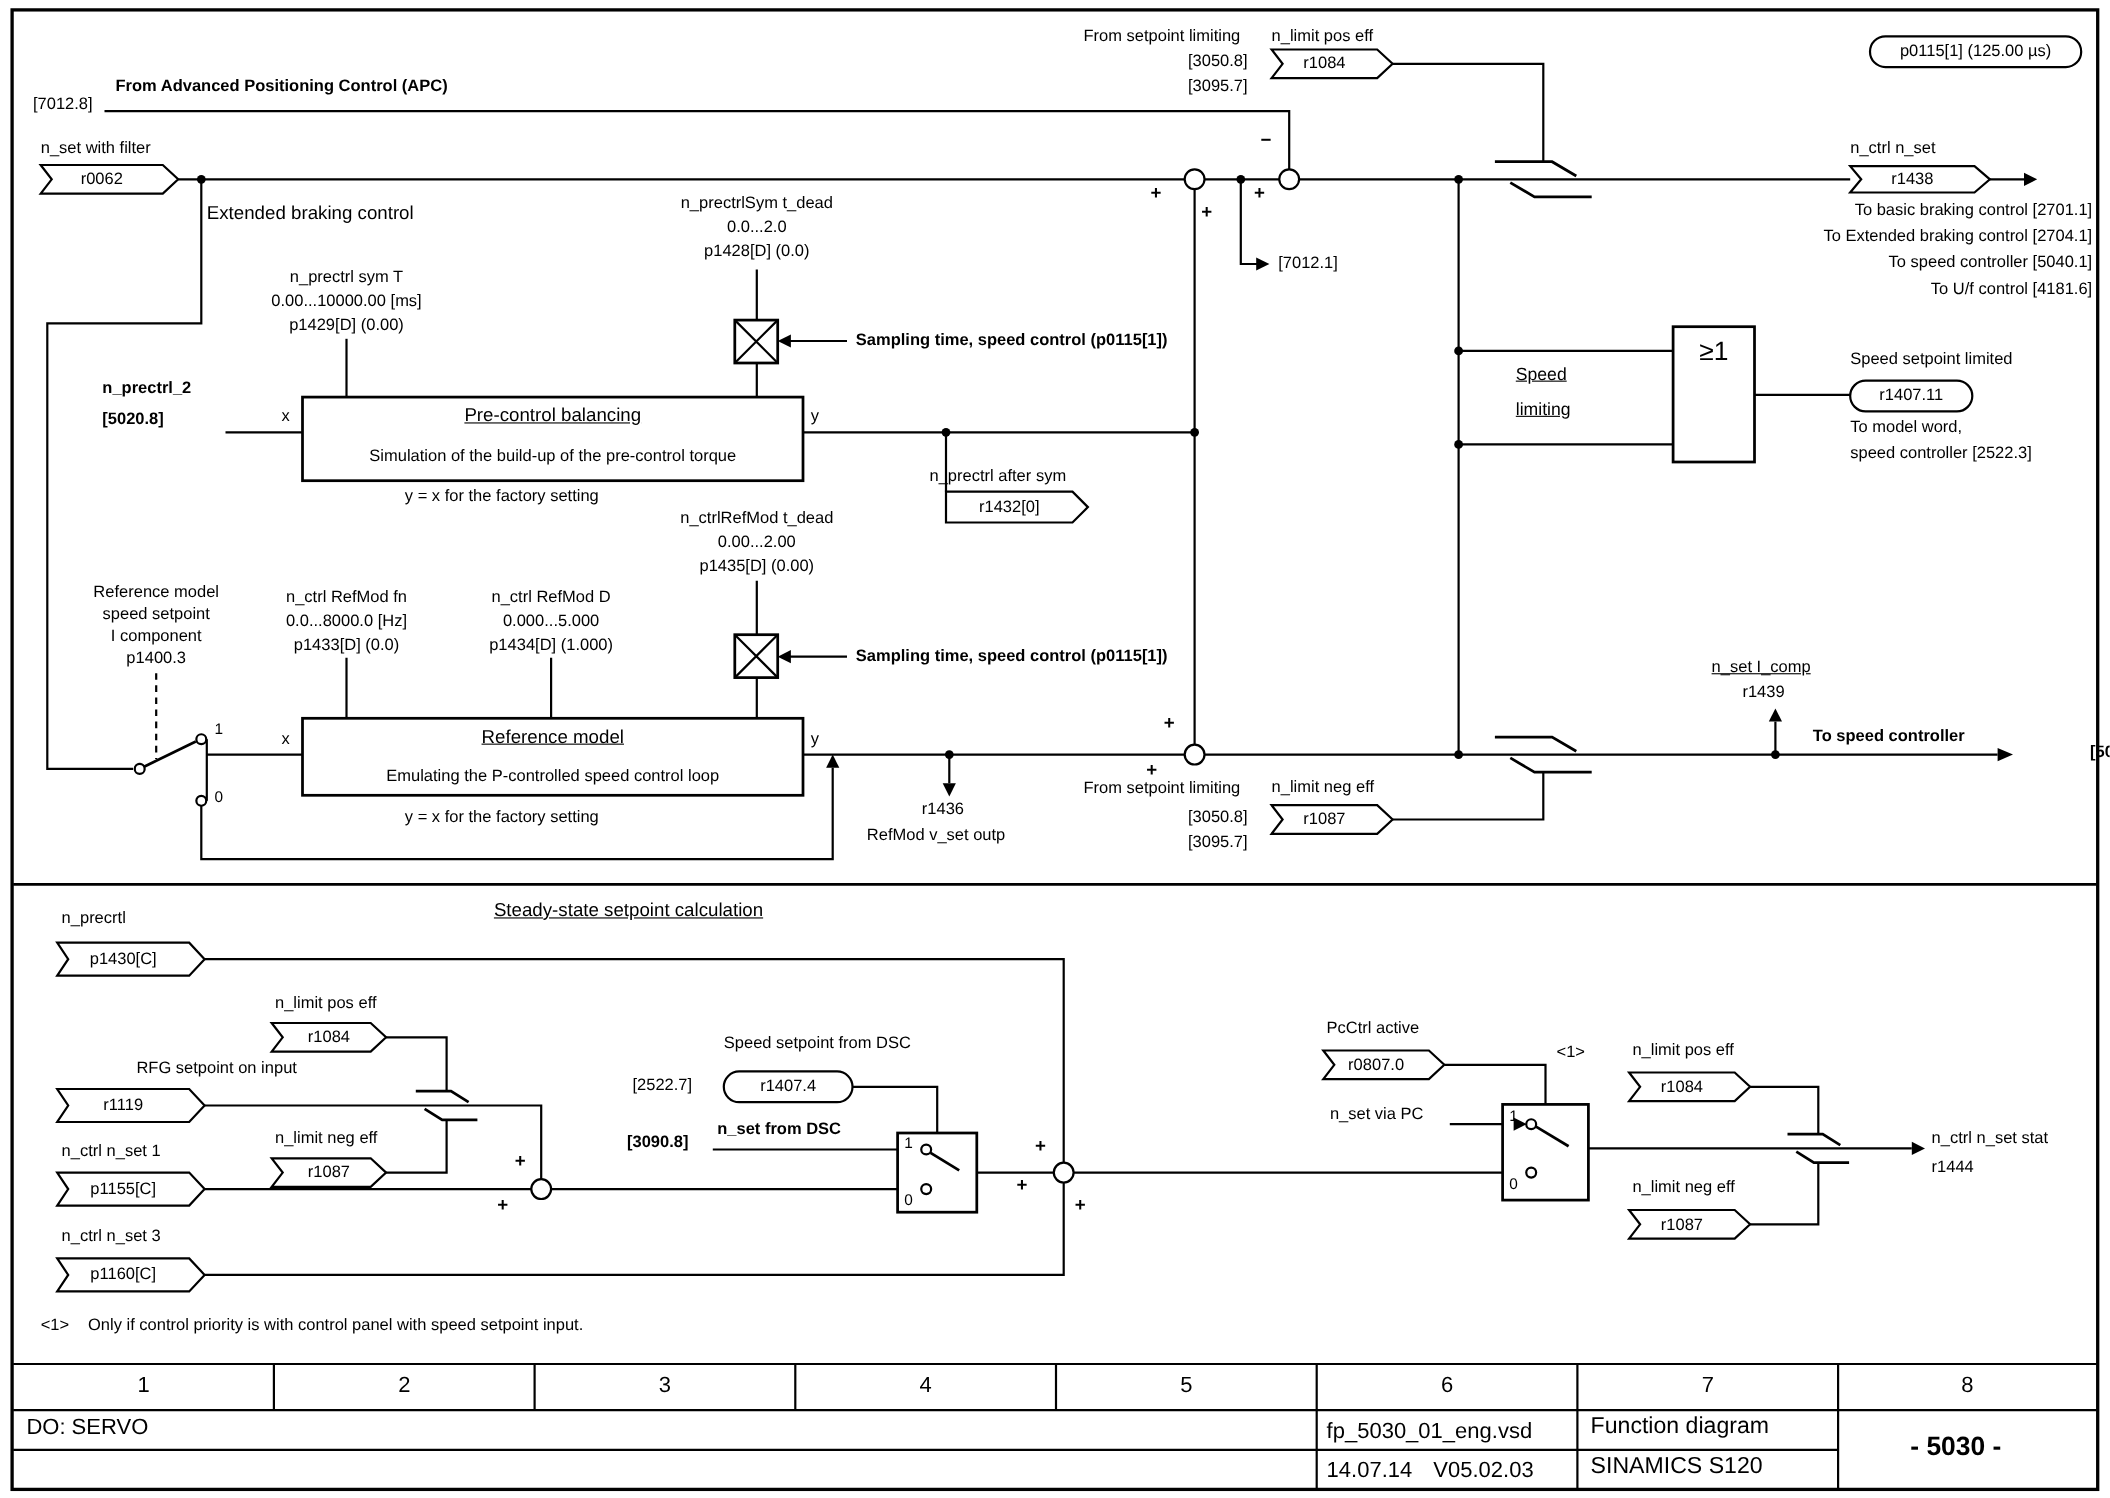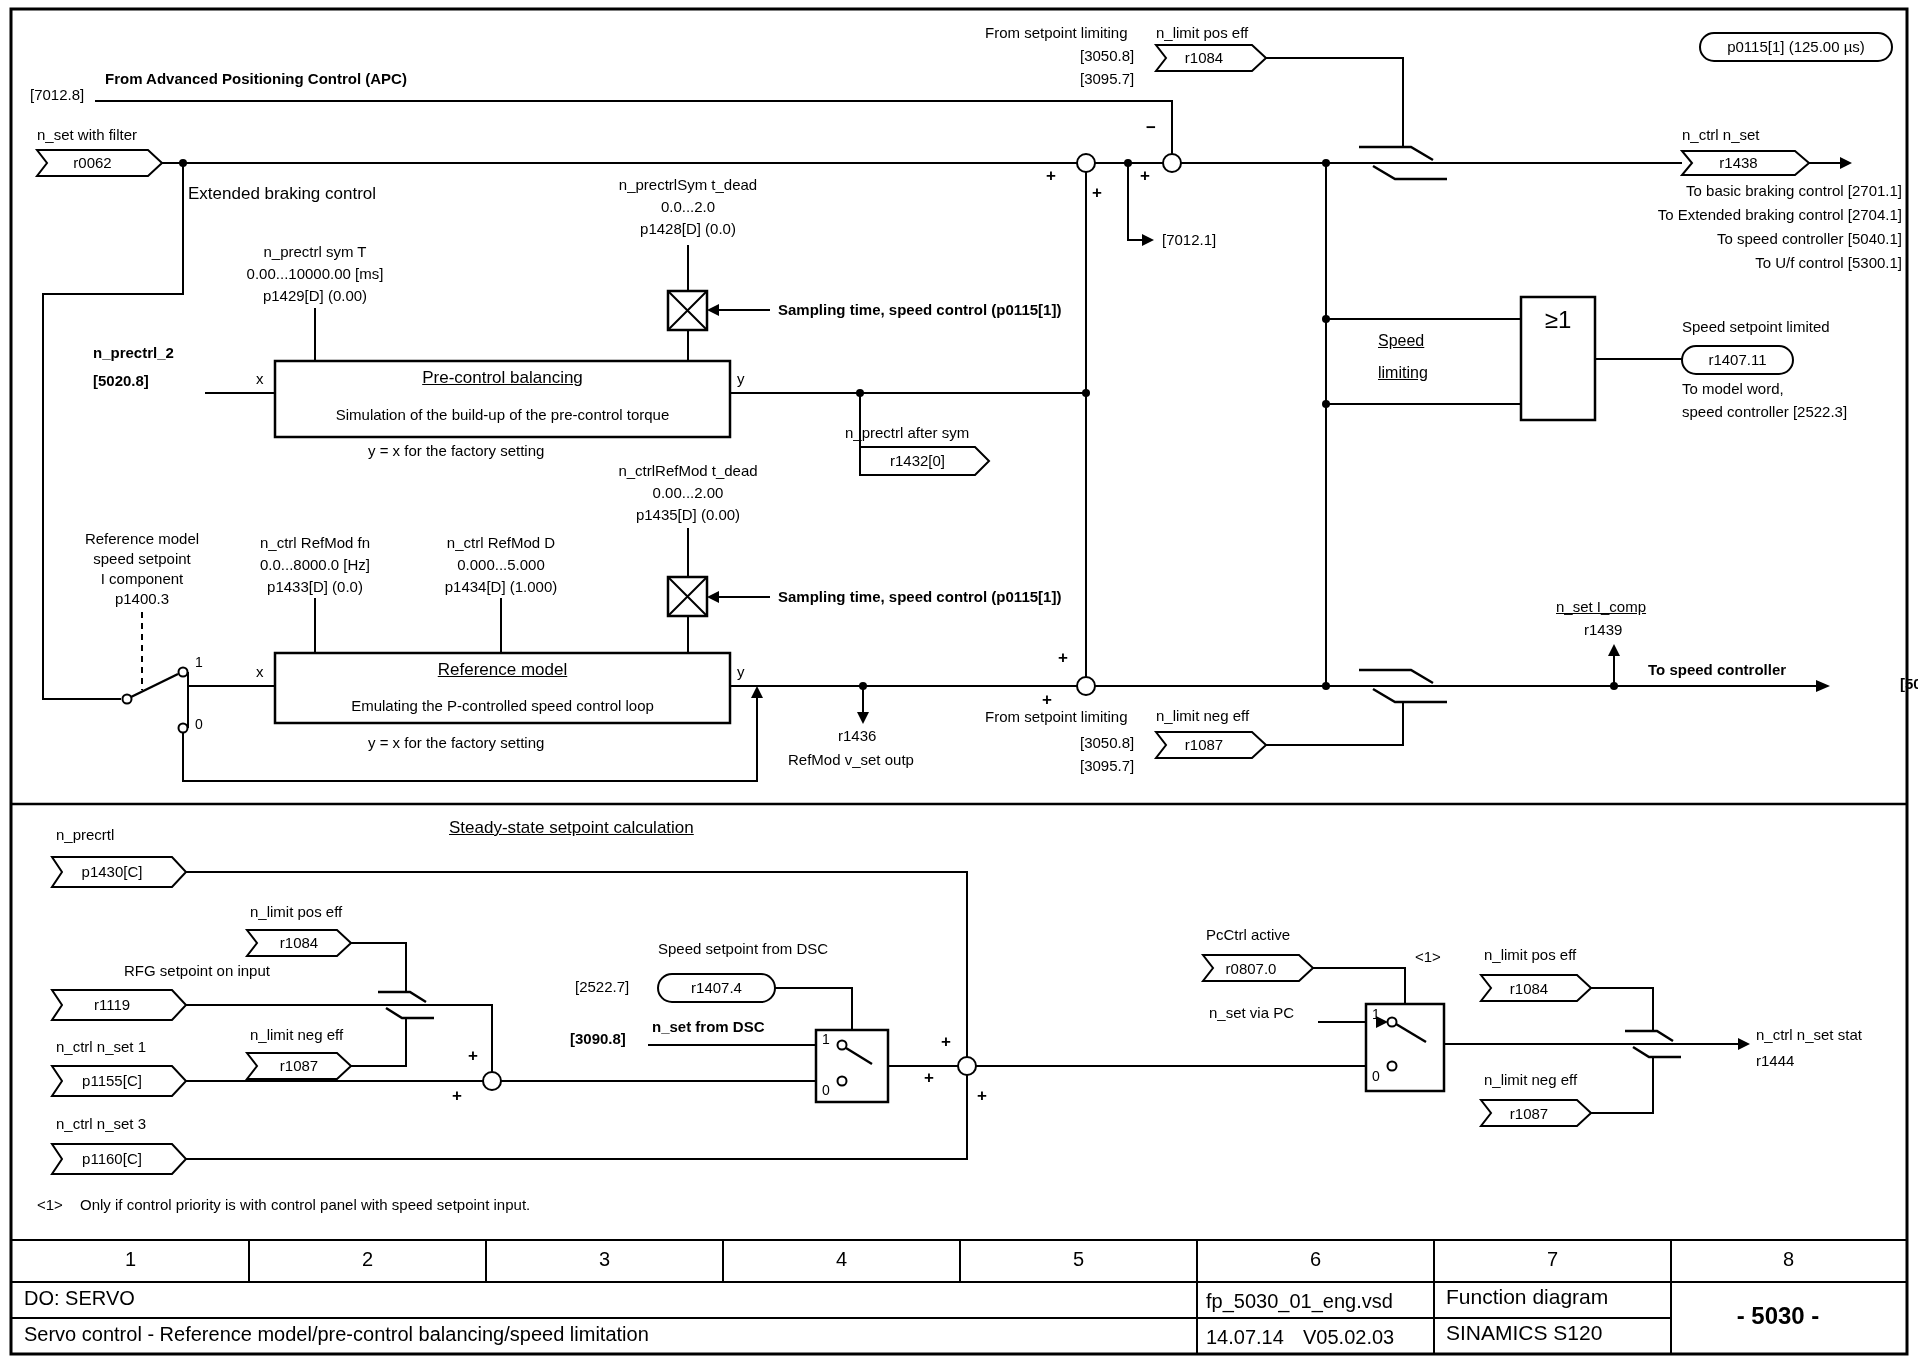--- a/index.html
+++ b/index.html
@@ -198,21 +198,21 @@
 <div class="t sign" style="left:1046px;top:166px">+</div>
 <div class="t sign" style="left:1092px;top:183px">+</div>
 <div class="t sign" style="left:1146px;top:118px">−</div>
 <div class="t sign" style="left:1140px;top:166px">+</div>
 <div class="t" style="left:1162px;top:231px">[7012.1]</div>
 <div class="t" style="left:1682px;top:126px">n_ctrl n_set</div>
 <div class="t c" style="left:1682px;top:154px;width:113px">r1438</div>
 <div class="t r" style="left:1450px;top:182px;width:452px">To basic braking control [2701.1]</div>
 <div class="t r" style="left:1450px;top:206px;width:452px">To Extended braking control [2704.1]</div>
 <div class="t r" style="left:1450px;top:230px;width:452px">To speed controller [5040.1]</div>
-<div class="t r" style="left:1450px;top:254px;width:452px">To U/f control [5300.1]</div>
+<div class="t r" style="left:1450px;top:254px;width:452px">To U/f control [4181.6]</div>
 
 <div class="t c" style="left:578px;top:176px;width:220px">n_prectrlSym t_dead</div>
 <div class="t c" style="left:578px;top:198px;width:220px">0.0...2.0</div>
 <div class="t c" style="left:578px;top:220px;width:220px">p1428[D] (0.0)</div>
 <div class="t c" style="left:205px;top:243px;width:220px">n_prectrl sym T</div>
 <div class="t c" style="left:205px;top:265px;width:220px">0.00...10000.00 [ms]</div>
 <div class="t c" style="left:205px;top:287px;width:220px">p1429[D] (0.00)</div>
 <div class="t b" style="left:778px;top:301px">Sampling time, speed control (p0115[1])</div>
 <div class="t c u f17" style="left:275px;top:368px;width:455px">Pre-control balancing</div>
 <div class="t c" style="left:275px;top:406px;width:455px">Simulation of the build-up of the pre-control torque</div>
@@ -310,21 +310,20 @@
 
 <div class="t c f20" style="left:12px;top:1248px;width:237px">1</div>
 <div class="t c f20" style="left:249px;top:1248px;width:237px">2</div>
 <div class="t c f20" style="left:486px;top:1248px;width:237px">3</div>
 <div class="t c f20" style="left:723px;top:1248px;width:237px">4</div>
 <div class="t c f20" style="left:960px;top:1248px;width:237px">5</div>
 <div class="t c f20" style="left:1197px;top:1248px;width:237px">6</div>
 <div class="t c f20" style="left:1434px;top:1248px;width:237px">7</div>
 <div class="t c f20" style="left:1671px;top:1248px;width:235px">8</div>
 <div class="t f20" style="left:24px;top:1287px">DO: SERVO</div>
-<div class="t f20" style="left:24px;top:1323px">Servo control - Reference model/pre-control balancing/speed limitation</div>
 <div class="t f16" style="left:1206px;top:1290px">fp_5030_01_eng.vsd</div>
 <div class="t f16" style="left:1206px;top:1326px">14.07.14</div>
 <div class="t f16" style="left:1303px;top:1326px">V05.02.03</div>
 <div class="t f21" style="left:1446px;top:1285px">Function diagram</div>
 <div class="t f21" style="left:1446px;top:1321px">SINAMICS S120</div>
 <div class="t c b f24" style="left:1671px;top:1302px;width:214px">- 5030 -</div>
 
 </div>
 
 </body></html>

